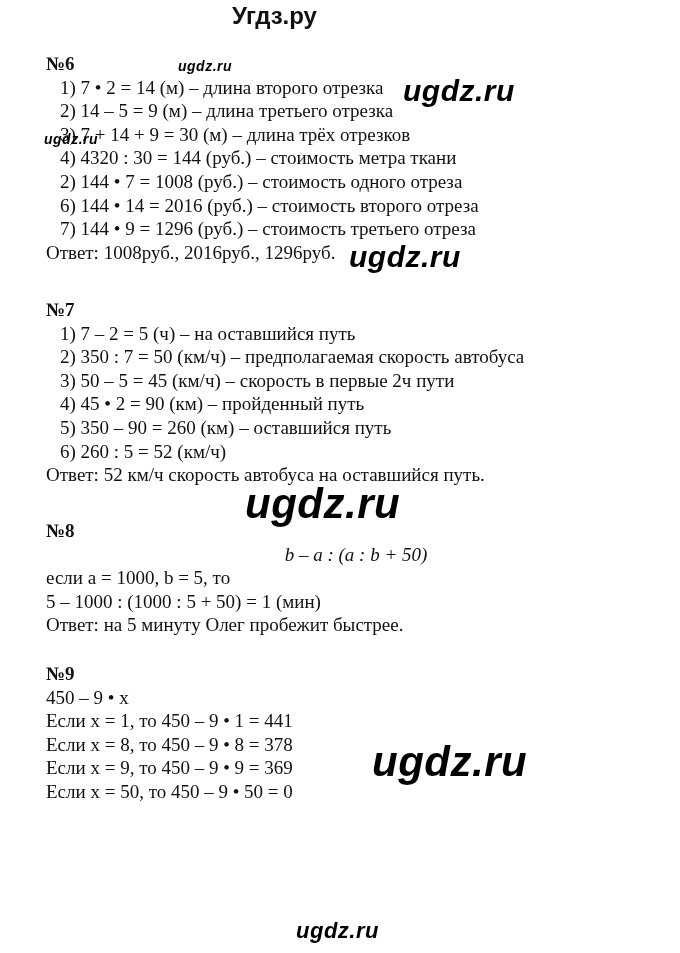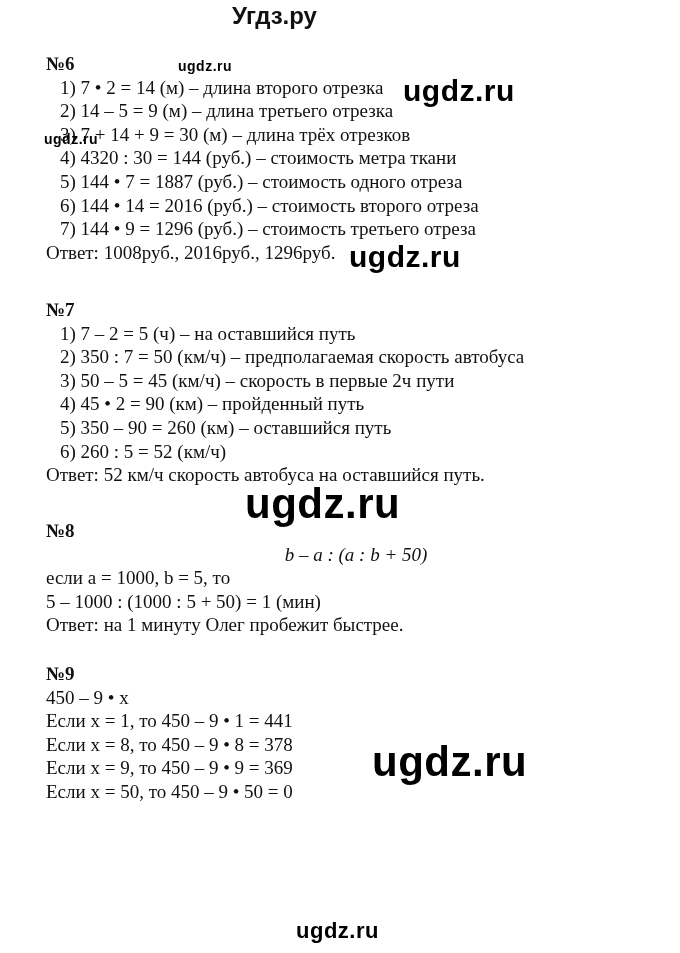--- a/index.html
+++ b/index.html
@@ -9,41 +9,41 @@
     font-family: "Liberation Sans", sans-serif; font-weight: bold; font-size: 24px; color: #111;
   }
   .doc { position: absolute; left: 46px; top: 52px; font-family: "Liberation Serif", serif; font-size: 19px; line-height: 23.6px; }
   .section { position: absolute; left: 0; width: 620px; }
   .heading { font-weight: bold; }
   .step { padding-left: 14px; white-space: nowrap; }
   .line { white-space: nowrap; }
   .it { font-style: italic; text-align: center; }
   .wm {
     position: absolute; font-family: "Liberation Sans", sans-serif; font-weight: bold; color: #000;
-    white-space: nowrap; letter-spacing: 0.5px;
+    white-space: nowrap; letter-spacing: 0.5px; font-style: italic;
   }
   .wm-sm { font-size: 14px; }
   .wm-md { font-size: 30px; }
   .wm-lg { font-size: 42px; }
   .wm-bot { font-size: 22px; }
 </style>
 </head>
 <body>
 
 <div class="site-title">Угдз.ру</div>
 
 <div class="doc">
 
   <div class="section" style="top:0px;">
     <div class="heading">№6</div>
     <div class="step">1) 7 • 2 = 14 (м) – длина второго отрезка</div>
     <div class="step">2) 14 – 5 = 9 (м) – длина третьего отрезка</div>
     <div class="step">3) 7 + 14 + 9 = 30 (м) – длина трёх отрезков</div>
     <div class="step">4) 4320 : 30 = 144 (руб.) – стоимость метра ткани</div>
-    <div class="step">5) 144 • 7 = 1887 (руб.) – стоимость одного отреза</div>
+    <div class="step">2) 144 • 7 = 1008 (руб.) – стоимость одного отреза</div>
     <div class="step">6) 144 • 14 = 2016 (руб.) – стоимость второго отреза</div>
     <div class="step">7) 144 • 9 = 1296 (руб.) – стоимость третьего отреза</div>
     <div class="line">Ответ: 1008руб., 2016руб., 1296руб.</div>
   </div>
 
   <div class="section" style="top:246px;">
     <div class="heading">№7</div>
     <div class="step">1) 7 – 2 = 5 (ч) – на оставшийся путь</div>
     <div class="step">2) 350 : 7 = 50 (км/ч) – предполагаемая скорость автобуса</div>
     <div class="step">3) 50 – 5 = 45 (км/ч) – скорость в первые 2ч пути</div>
@@ -51,21 +51,21 @@
     <div class="step">5) 350 – 90 = 260 (км) – оставшийся путь</div>
     <div class="step">6) 260 : 5 = 52 (км/ч)</div>
     <div class="line">Ответ: 52 км/ч скорость автобуса на оставшийся путь.</div>
   </div>
 
   <div class="section" style="top:467px;">
     <div class="heading">№8</div>
     <div class="line it">b – a : (a : b + 50)</div>
     <div class="line">если a = 1000,  b = 5, то</div>
     <div class="line">5 – 1000 : (1000 : 5 + 50) = 1 (мин)</div>
-    <div class="line">Ответ: на 1 минуту Олег пробежит быстрее.</div>
+    <div class="line">Ответ: на 5 минуту Олег пробежит быстрее.</div>
   </div>
 
   <div class="section" style="top:610px;">
     <div class="heading">№9</div>
     <div class="line">450 – 9 • x</div>
     <div class="line">Если x = 1, то 450 – 9 • 1 = 441</div>
     <div class="line">Если x = 8, то 450 – 9 • 8 = 378</div>
     <div class="line">Если x = 9, то 450 – 9 • 9 = 369</div>
     <div class="line">Если x = 50, то 450 – 9 • 50 = 0</div>
   </div>

